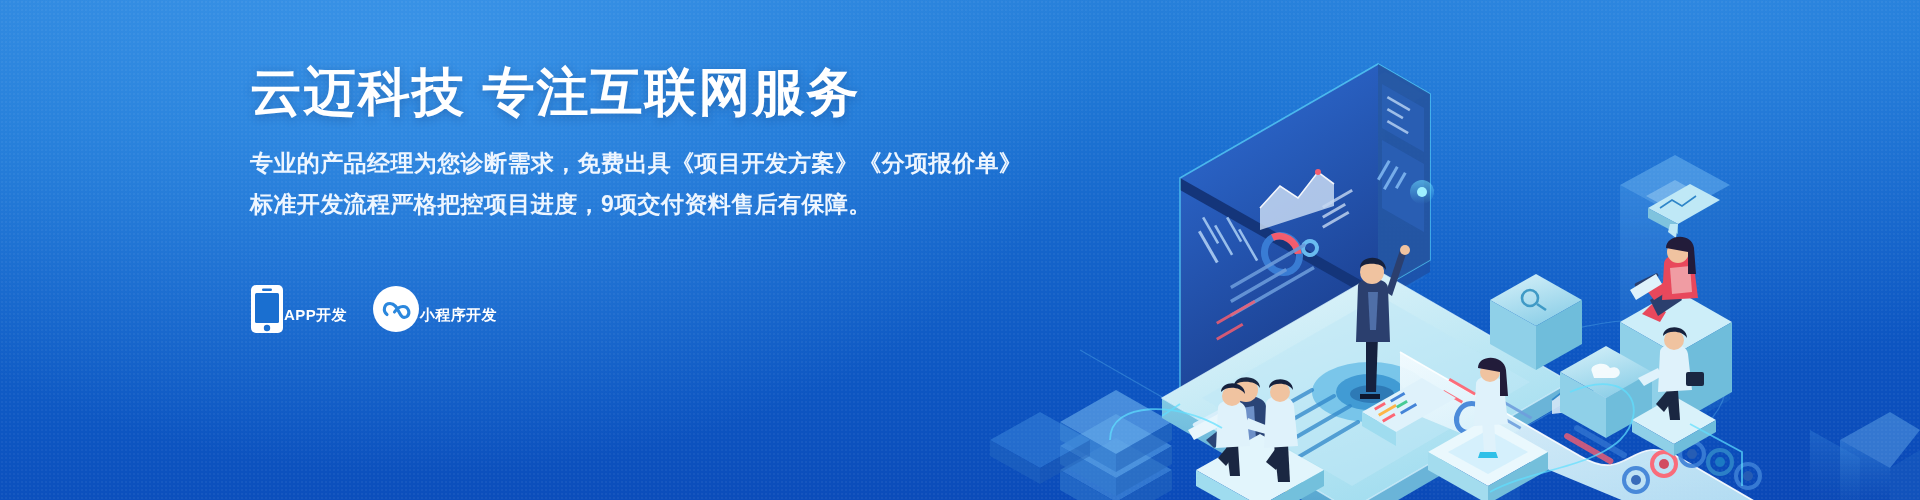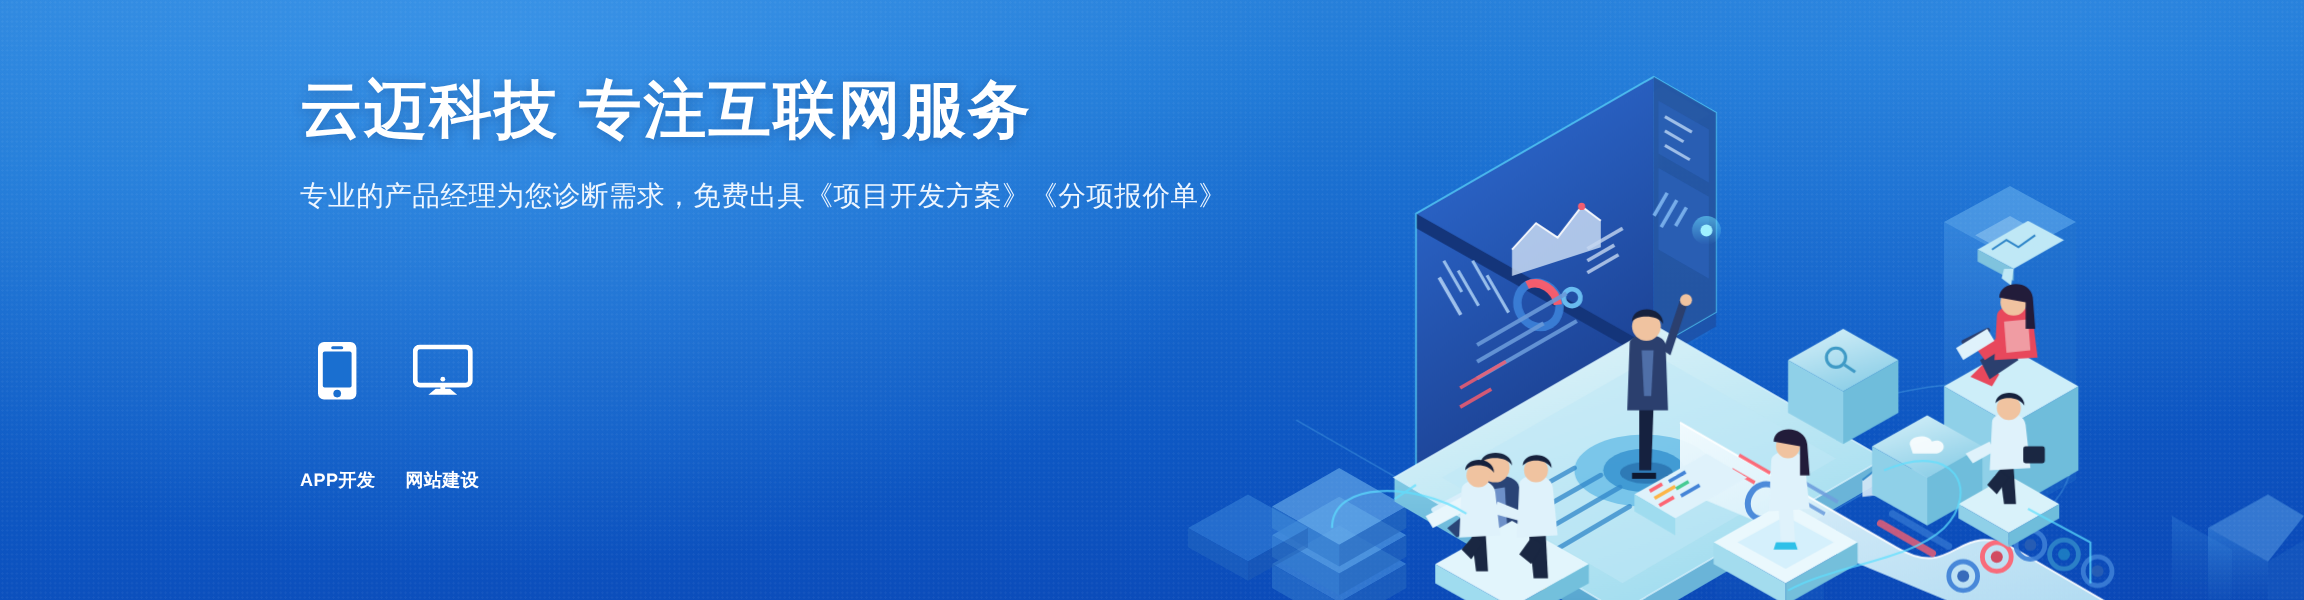--- a/index.html
+++ b/index.html
@@ -22,26 +22,26 @@
     background-size:4px 4px;
   }
 
   
   .copy{position:absolute;left:250px;top:62px;width:760px;z-index:6;}
   .headline{
     color:#ffffff;font-weight:bold;font-size:52px;line-height:1.18;
     letter-spacing:2px;margin:0 0 22px 0;white-space:nowrap;
     text-shadow:0 2px 10px rgba(0,25,70,0.25);
   }
-  .sub{color:#eef6ff;font-size:23px;line-height:1.62;letter-spacing:0.4px;margin:0;white-space:nowrap;}
+  .sub{color:#eef6ff;font-size:23px;line-height:1.62;letter-spacing:0.4px;margin:0;white-space:nowrap;font-weight:bold;}
   .sub + .sub{margin-top:3px;}
 
   
   .services{position:absolute;left:250px;top:283px;display:flex;align-items:flex-start;z-index:6;}
-  .svc{display:flex;flex-direction:column;align-items:center;margin-right:25px;gap:44px;}
+  .svc{display:flex;align-items:center;margin-right:25px;}
   .svc:last-child{margin-right:0;}
   .svc-ico{height:52px;display:flex;align-items:center;justify-content:center;margin-bottom:12px;}
   .svc-ico svg{display:block;}
   .svc-label{color:#ffffff;font-size:15px;font-weight:bold;letter-spacing:0.4px;white-space:nowrap;}
 
   
   .art{position:absolute;right:0;top:0;width:990px;height:500px;z-index:3;}
   .art svg{display:block;width:990px;height:500px;}
 </style>
 </head>
@@ -399,45 +399,44 @@
         <path d="M 640 392 C 700 366 720 410 690 440 C 660 468 600 470 560 492"></path>
         <path d="M 760 424 L 812 452 L 812 486"></path>
         <path d="M 250 404 L 232 416"></path>
       </g>
     </svg>
   </div>
 
   <div class="copy">
     <h1 class="headline">云迈科技 专注互联网服务</h1>
     <p class="sub">专业的产品经理为您诊断需求，免费出具《项目开发方案》《分项报价单》</p>
+    <p class="sub">标准开发流程严格把控项目进度，9项交付资料售后有保障。</p>
   </div>
 
   <div class="services">
 
     <div class="svc">
       <div class="svc-ico">
         <svg width="34" height="50" viewBox="0 0 34 50">
           <rect x="1" y="1" width="32" height="48" rx="5" fill="#ffffff"></rect>
           <rect x="5" y="9" width="24" height="30" rx="1.5" fill="#1a6fd0"></rect>
           <rect x="12" y="4.5" width="10" height="2.6" rx="1.3" fill="#1a6fd0"></rect>
           <circle cx="17" cy="44" r="3.2" fill="#1a6fd0"></circle>
         </svg>
       </div>
       <span class="svc-label">APP开发</span>
     </div>
 
-
-
     <div class="svc">
       <div class="svc-ico">
-        <svg width="50" height="44" viewBox="0 0 50 44">
-          <rect x="2" y="2" width="46" height="32" rx="4" fill="none" stroke="#ffffff" stroke-width="4"></rect>
-          <circle cx="25" cy="29" r="2" fill="#ffffff"></circle>
-          <rect x="23" y="34" width="4" height="4" fill="#ffffff"></rect>
-          <path d="M 13 42 L 37 42 L 31 37 L 19 37 Z" fill="#ffffff"></path>
+        <svg width="48" height="48" viewBox="0 0 48 48">
+          <circle cx="24" cy="24" r="23" fill="#ffffff"></circle>
+          <path d="M15 29.5 C 10.5 26 12 18.5 18 18.5 C 23 18.5 25 23 27 27 C 29 31 31 34 35 31.5 C 38.5 29 37 21.5 31 21.5 C 27.5 21.5 24.5 24 22.5 27" fill="none" stroke="#2b87dd" stroke-width="3.1" stroke-linecap="round"></path>
         </svg>
       </div>
-      <span class="svc-label">网站建设</span>
+      <span class="svc-label">小程序开发</span>
     </div>
+
+
 
 
   </div>
 </div>
 
 </body></html>

